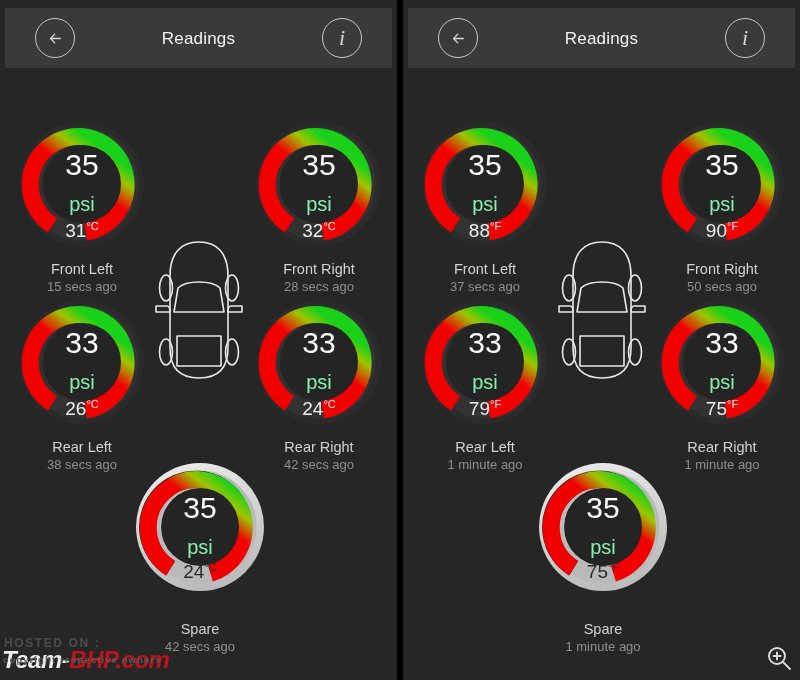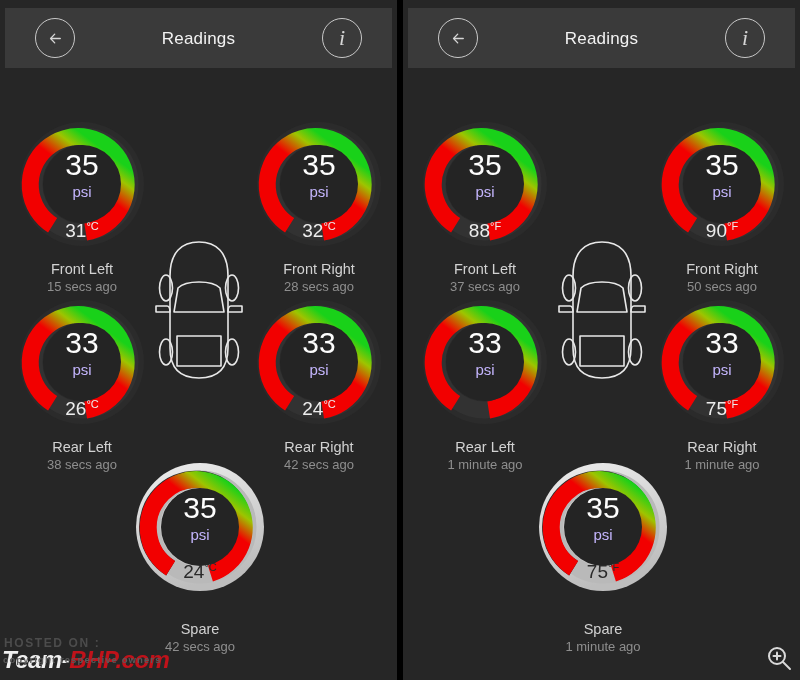--- a/index.html
+++ b/index.html
@@ -46,21 +46,21 @@
 
   
   .gauge{position:absolute;width:148px;}
   .gauge .dial{position:relative;width:148px;height:148px;margin:0 auto;}
   .dial svg{position:absolute;top:0;left:0;width:148px;height:148px;}
   .dial .center-txt{
     position:absolute;left:0;right:0;top:40px;text-align:center;
     pointer-events:none;
   }
   .val{color:#fdfdfd;font-size:30px;line-height:30px;font-weight:400;}
-  .unit{color:#c4b5fd;font-size:15px;line-height:20px;margin-top:2px;}
+  .unit{color:#86efac;font-size:20px;line-height:20px;margin-top:14px;}
   .temp{
     position:absolute;left:0;right:0;top:106px;text-align:center;
     color:#ededed;font-size:19px;line-height:20px;
   }
   .temp sup{font-size:11px;vertical-align:super;}
   .label{
     text-align:center;color:#d2d2d2;font-size:14.5px;line-height:17px;margin-top:3px;
   }
   .ago{
     text-align:center;color:#8e8e8e;font-size:13px;line-height:15px;margin-top:1px;
@@ -391,20 +391,21 @@
             </defs>
             <circle cx="74" cy="74" r="62" fill="#2b2b2b"></circle>
             <circle cx="74" cy="74" r="48" fill="none" stroke="#323232" stroke-width="17"></circle>
             <path d="M 44.6 115.2 A 48 48 0 1 1 77.7 122" fill="none" stroke="url(#gb2)" stroke-width="17"></path>
             <circle cx="74" cy="74" r="39" fill="#242424"></circle>
           </svg>
           <div class="center-txt">
             <div class="val">33</div>
             <div class="unit">psi</div>
           </div>
+          <div class="temp"><span>79</span><sup>°F</sup></div>
         </div>
         <div class="label">Rear Left</div>
         <div class="ago">1 minute ago</div>
       </div>
 
       <div class="gauge pos-rr">
         <div class="dial">
           <svg viewBox="0 0 148 148" aria-hidden="true">
             <defs>
               <linearGradient id="gb3" x1="0" y1="1" x2="0.75" y2="0">

